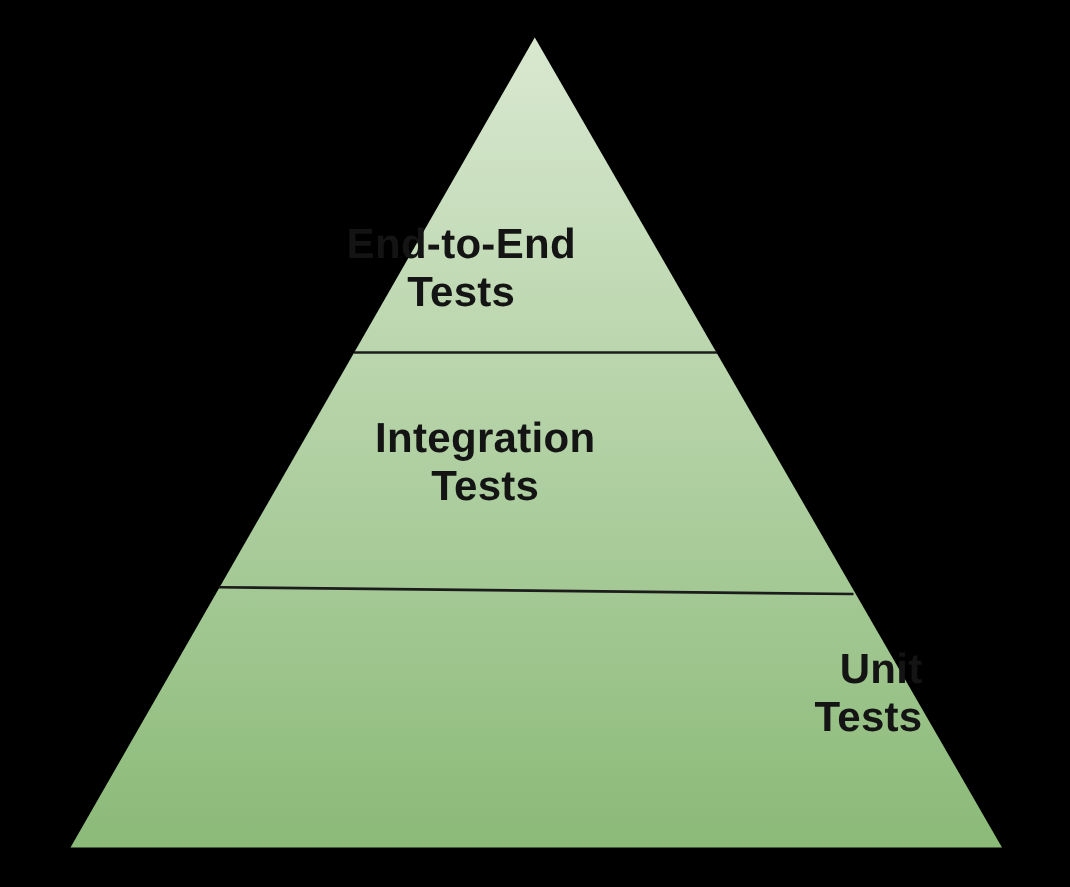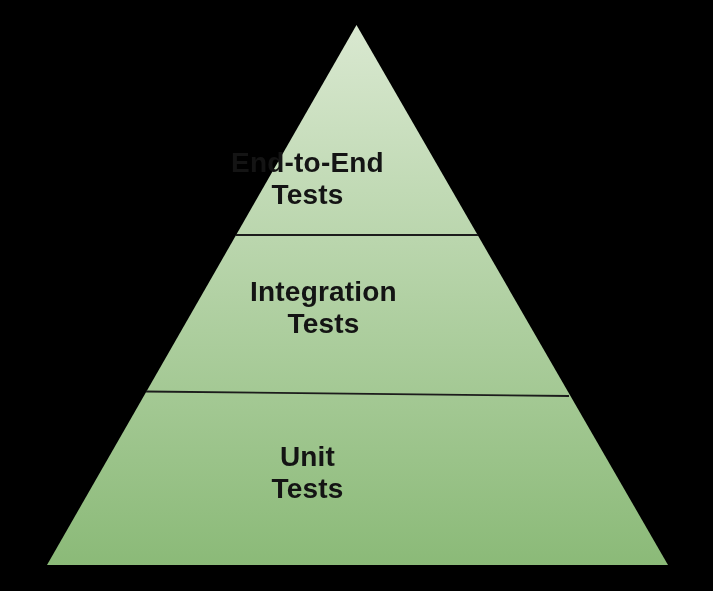--- a/index.html
+++ b/index.html
@@ -28,21 +28,21 @@
     position:absolute;left:0;width:615px;
     text-align:center;
     font-weight:bold;
     font-size:28px;
     line-height:32px;
     color:var(--text);
     letter-spacing:0.2px;
   }
   .label-e2e{top:147px;}
   .label-integration{top:276px;margin-left:16px;}
-  .label-unit{top:441px;}
+  .label-unit{top:430px;text-align:right;}
 </style>
 </head>
 <body>
 
 <div class="stage">
 
   <svg class="pyr" viewBox="0 0 713 591" aria-hidden="true">
     <defs>
       <linearGradient id="pyrGrad" x1="0" y1="0" x2="0" y2="1">
         <stop offset="0" class="stop-top"></stop>

